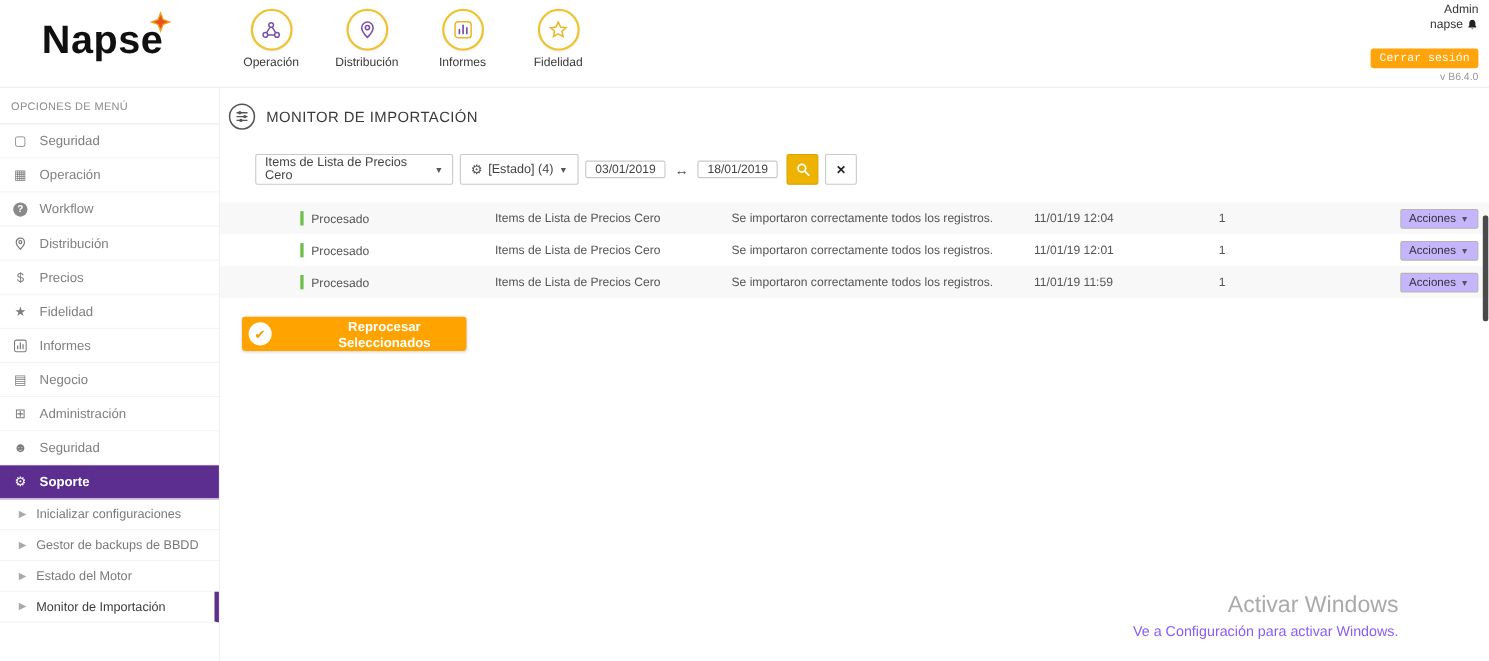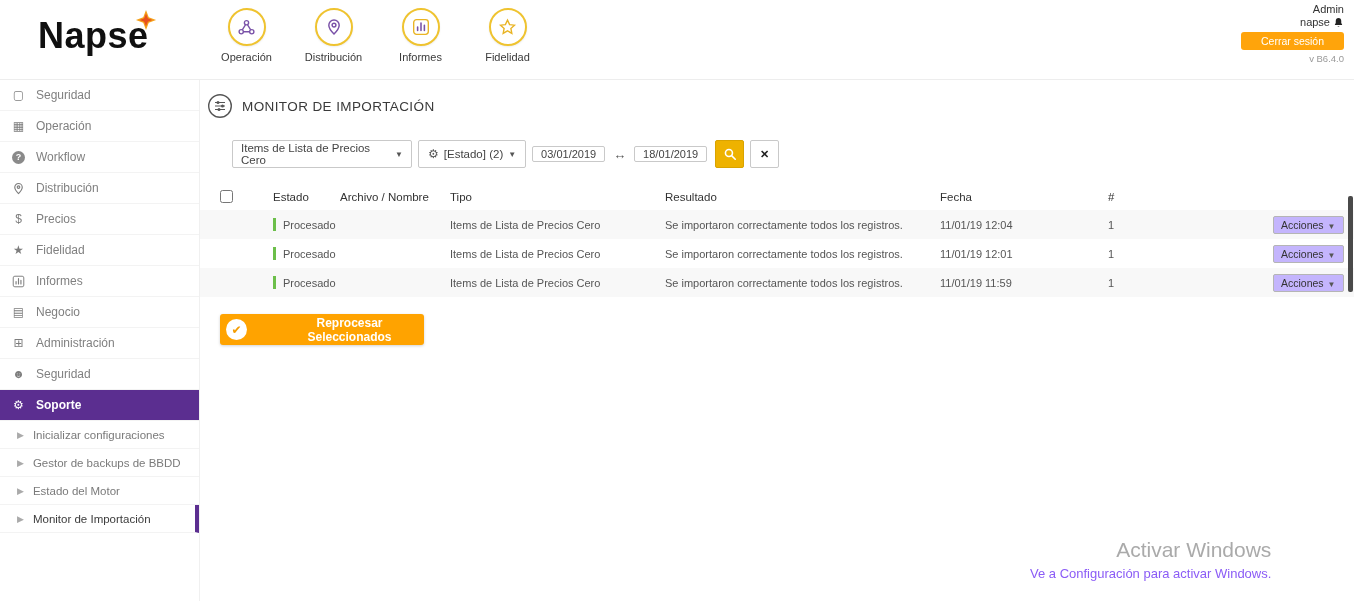--- a/index.html
+++ b/index.html
@@ -16,22 +16,22 @@
   .logo-spark { position:relative; left:-14px; top:-9px; }
   .modules { position:absolute; left:203px; top:8px; display:flex; }
   .module { width:87px; text-align:center; cursor:pointer; }
   .mod-circle { width:38px; height:38px; border-radius:50%; border:2px solid #efc32f;
                 margin:0 auto; display:flex; align-items:center; justify-content:center;
                 background:#fff; box-shadow:0 1px 2px rgba(0,0,0,.08); }
   .mod-label { font-size:11px; color:#3a3a3a; margin-top:5px; }
   .userbox { position:absolute; right:10px; top:3px; text-align:right; font-size:11px; color:#333; }
   .u-account { display:flex; align-items:center; justify-content:flex-end; gap:3px; margin-top:1px; cursor:pointer; }
   .i-bell { width:11px; height:11px; color:#222; }
-  .logout { margin-top:4px; background:#ffa40b; color:#fff; border:none; border-radius:3px;
-            font-size:10.5px; padding:3px 20px; cursor:pointer; font-family:Liberation Sans, sans-serif; }
+  .logout { margin-top:16px; background:#ffa40b; color:#fff; border:none; border-radius:3px;
+            font-size:10.5px; padding:3px 8px; cursor:pointer; font-family:Liberation Mono, monospace; }
   .version { margin-top:3px; color:#999; font-size:9.5px; }
   
   .sidebar { position:absolute; top:80px; left:0; width:200px; bottom:0; background:#fff;
              border-right:1px solid #f0f0f0; z-index:2; }
   .sb-title { font-size:10px; color:#8a8a8a; padding:12px 10px 9px; border-bottom:1px solid #ececec;
               letter-spacing:.3px; }
   .sb-item { display:flex; align-items:center; height:31px; padding:0 10px;
              border-bottom:1px solid #f3f3f3; color:#808080; font-size:12px; cursor:pointer; }
   .sb-ico { width:17px; margin-right:9px; font-size:12px; color:#7d7d7d; display:inline-flex;
             justify-content:center; align-items:center; }
@@ -159,20 +159,21 @@
           <path d="M8 1.5c-2.5 0-4 1.8-4 4.2v3.2L2.8 10.8c-.3.4 0 .9.5.9h9.4c.5 0 .8-.5.5-.9L12 8.9V5.7c0-2.4-1.5-4.2-4-4.2z"></path>
           <path d="M6.6 13a1.5 1.5 0 0 0 2.8 0z"></path>
         </svg>
     </div>
     <button class="logout">Cerrar sesión</button>
     <div class="version">v B6.4.0</div>
   </div>
 </header>
 
 <aside class="sidebar">
+  <div class="sb-title">OPCIONES DE MENÚ</div>
 
   <div class="sb-item">
     <span class="sb-ico">▢</span>
     <span>Seguridad</span>
   </div>
   <div class="sb-item">
     <span class="sb-ico">▦</span>
     <span>Operación</span>
   </div>
   <div class="sb-item">
@@ -259,48 +260,38 @@
     <h1 class="page-title">MONITOR DE IMPORTACIÓN</h1>
   </div>
 
   <div class="filters">
     <div class="f-select">
       <span>Items de Lista de Precios Cero</span>
       <span class="caret">▼</span>
     </div>
     <button class="f-estado">
       <span class="gear">⚙</span>
-      <span>[Estado] (2)</span>
+      <span>[Estado] (4)</span>
       <span class="caret">▼</span>
     </button>
     <div class="f-date">03/01/2019</div>
     <span class="f-arrow">↔</span>
     <div class="f-date">18/01/2019</div>
     <button class="f-search">
       <svg viewBox="0 0 16 16" fill="none" stroke="#fff" stroke-width="1.8">
           <circle cx="6.8" cy="6.8" r="4"></circle>
           <path d="M9.8 9.8 14 14" stroke-linecap="round"></path>
         </svg>
     </button>
     <button class="f-clear">
       <span>✕</span>
     </button>
   </div>
 
   <div class="table">
-    <div class="t-head">
-      <span><input type="checkbox" style=""></span>
-      <span>Estado</span>
-      <span>Archivo / Nombre</span>
-      <span>Tipo</span>
-      <span>Resultado</span>
-      <span>Fecha</span>
-      <span>#</span>
-      <span></span>
-    </div>
 
     <div class="t-row striped">
       <span></span>
       <span><span class="bar"></span><span>Procesado</span></span>
       <span></span>
       <span>Items de Lista de Precios Cero</span>
       <span>Se importaron correctamente todos los registros.</span>
       <span>11/01/19 12:04</span>
       <span>1</span>
       <span class="c-act"><button class="btn-acciones"><span>Acciones</span><span class="caret">▼</span></button></span>

